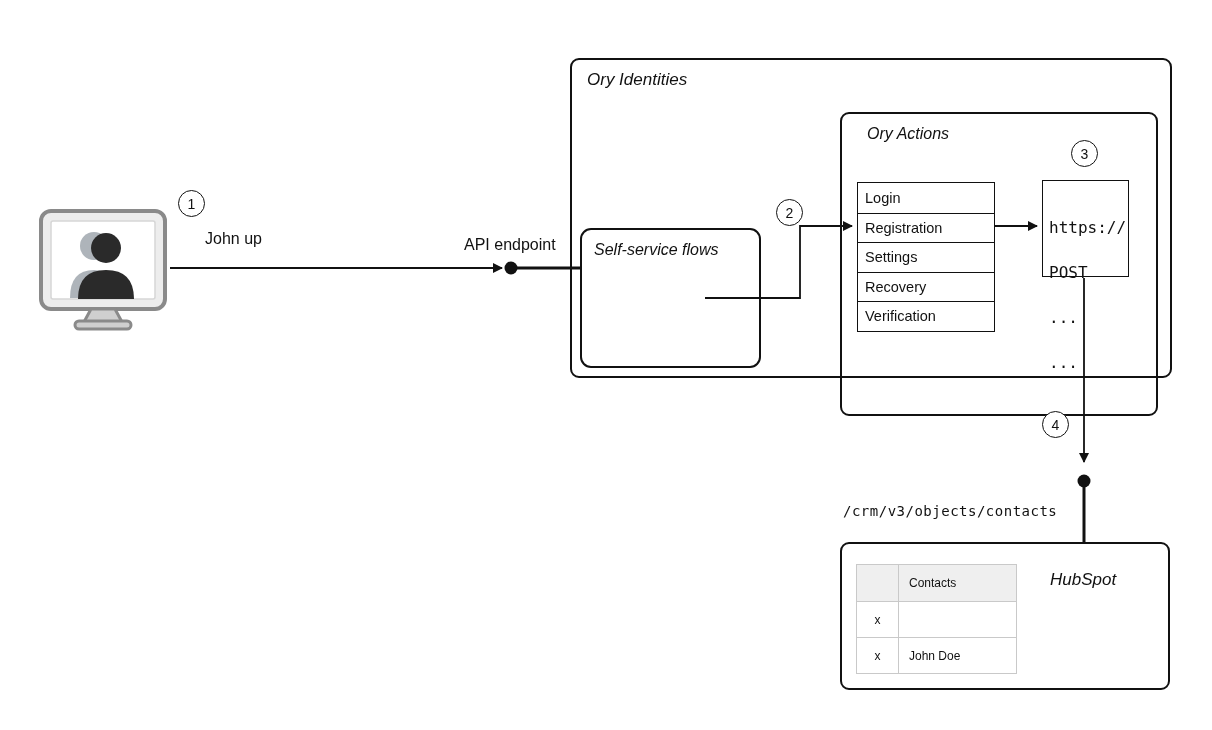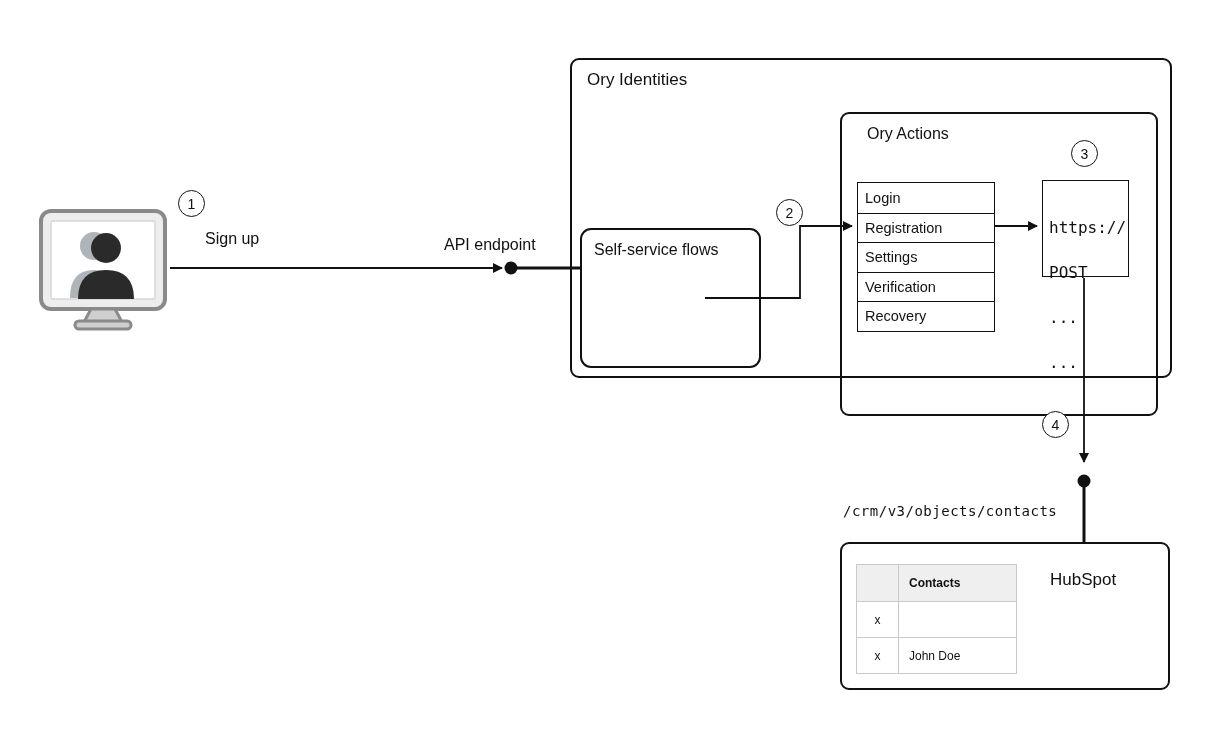--- a/index.html
+++ b/index.html
@@ -12,21 +12,21 @@
     overflow:hidden;
   }
   .abs { position:absolute; }
   .box {
     position:absolute;
     border:2px solid #111111;
     border-radius:9px;
     background:transparent;
     z-index:1;
   }
-  .box-title { position:absolute; white-space:nowrap; }
+  .box-title { position:absolute; white-space:nowrap;font-style:italic; }
   .num-circle {
     position:absolute;
     width:27px; height:27px;
     border:1.6px solid #111111;
     border-radius:50%;
     background:#ffffff;
     display:flex; align-items:center; justify-content:center;
     font-size:14px;
     z-index:6;
   }
@@ -72,21 +72,21 @@
   }
   .c-row { display:flex; height:36px; border-top:1px solid #c9c9c9; background:#ffffff; }
   .c-row:first-child { border-top:none; }
   .c-cell-mark {
     width:42px;
     border-right:1px solid #c9c9c9;
     display:flex; align-items:center; justify-content:center;
   }
   .c-cell-name { flex:1; display:flex; align-items:center; padding-left:10px; }
   .c-header .c-cell-mark, .c-header .c-cell-name { background:#efefef; }
-  .c-header .c-cell-name { font-weight:bold; }
+  .c-header .c-cell-name { font-weight:normal; }
 
   svg.connectors { position:absolute; left:0; top:0; z-index:5; pointer-events:none; }
 </style>
 </head>
 <body>
 
 <div class="abs" style="left:38px; top:208px; z-index:2">
   <svg width="130" height="124" viewBox="0 0 130 124">
     <rect x="3" y="3" width="124" height="98" rx="10" fill="#ededed" stroke="#8a8a8a" stroke-width="4"></rect>
     <rect x="13" y="13" width="104" height="78" rx="2" fill="#ffffff" stroke="#d6d6d6" stroke-width="1.5"></rect>
@@ -105,40 +105,40 @@
 <div class="num-circle" style="left:776px; top:199px">
   <span>2</span>
 </div>
 <div class="num-circle" style="left:1071px; top:140px">
   <span>3</span>
 </div>
 <div class="num-circle" style="left:1042px; top:411px">
   <span>4</span>
 </div>
 
-<div class="label" style="left:205px; top:230px; font-size:16px">Sign up</div>
-<div class="label" style="left:444px; top:236px; font-size:16px">API endpoint</div>
+<div class="label" style="left:205px; top:230px; font-size:16px">John up</div>
+<div class="label" style="left:464px; top:236px; font-size:16px">API endpoint</div>
 <div class="label mono" style="left:843px; top:503px; font-size:14px; letter-spacing:0.5px">/crm/v3/objects/contacts</div>
 
 <div class="box" style="left:570px; top:58px; width:602px; height:320px">
   <div class="box-title" style="left:15px; top:10px; font-size:17px">Ory Identities</div>
 
   <div class="box" style="left:8px; top:168px; width:181px; height:140px; border-radius:11px">
     <div class="box-title" style="left:12px; top:11px; font-size:16px">Self-service flows</div>
   </div>
 
   <div class="box" style="left:268px; top:52px; width:318px; height:304px">
     <div class="box-title" style="left:25px; top:11px; font-size:16px">Ory Actions</div>
 
     <div class="flow-table" style="left:15px; top:68px">
       <div class="flow-row">Login</div>
       <div class="flow-row">Registration</div>
       <div class="flow-row">Settings</div>
+      <div class="flow-row">Recovery</div>
       <div class="flow-row">Verification</div>
-      <div class="flow-row">Recovery</div>
     </div>
 
     <div class="code-box mono" style="left:200px; top:66px; width:87px; height:97px">
       <div>https://</div>
       <div>POST</div>
       <div>...</div>
       <div>...</div>
     </div>
   </div>
 </div>

